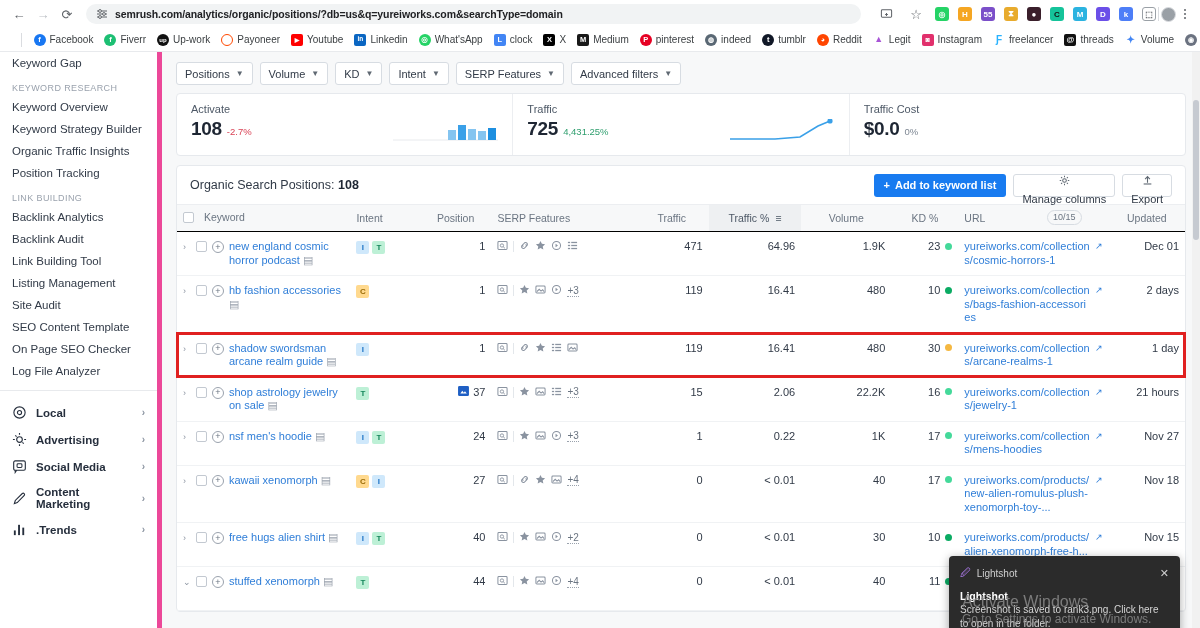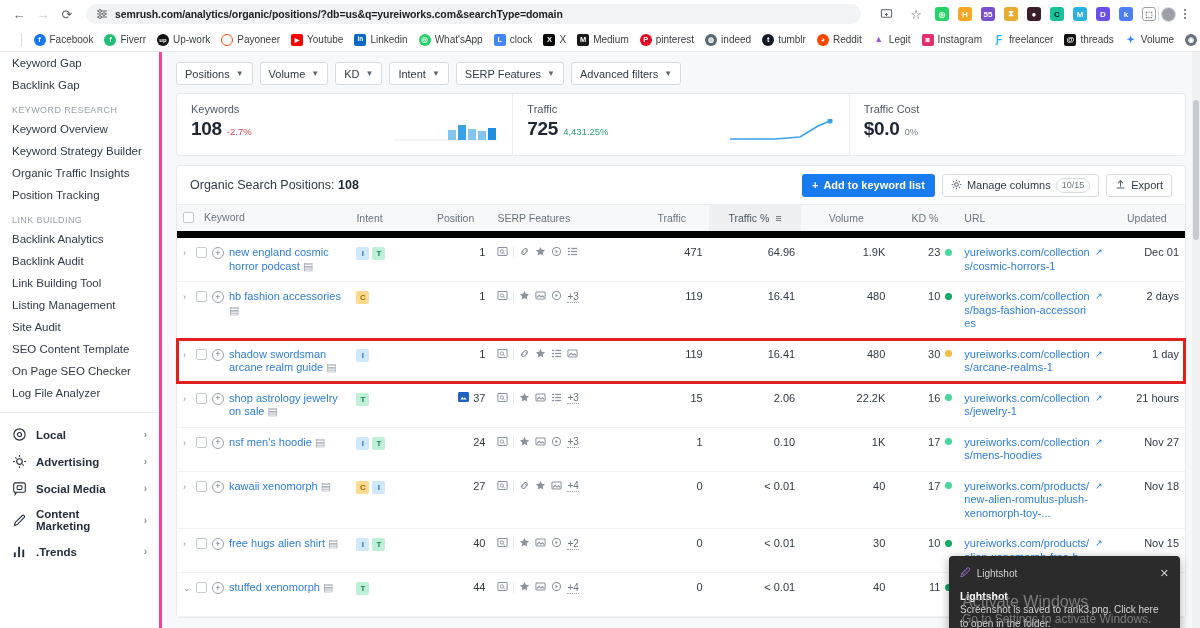--- a/index.html
+++ b/index.html
@@ -66,21 +66,21 @@
   .bm-apps { width:16px; height:16px; display:grid; grid-template-columns:repeat(2,1fr);
              grid-gap:1.5px; padding:2px; }
   .bm-apps i { background:#5f6368; border-radius:1px; display:block; }
   .bm-sep { width:1px; height:14px; background:#dadce0; margin:0 6px; flex:0 0 auto; }
 
   
   .app { display:flex; height:576px; width:1200px; background:#f7f8f9; }
 
   
   .sidebar {
-    width:162px; flex:0 0 162px; background:#ffffff; border-right:3px solid #ec4899;
+    width:162px; flex:0 0 162px; background:#ffffff; border-right:5px solid #ec4899;
     overflow:hidden; padding-top:0;
   }
   .sb-item {
     padding:3.5px 12px; font-size:11.5px; color:#313a47; line-height:15px;
     white-space:nowrap;
   }
   .sb-head {
     padding:9px 12px 3px; font-size:9px; color:#9aa2ad;
     letter-spacing:0.4px; text-transform:uppercase; font-weight:400;
   }
@@ -141,30 +141,30 @@
   .panel-title b { color:#1e2633; }
   .panel-actions { margin-left:auto; display:flex; align-items:center; gap:7px; }
   .btn-primary {
     background:#187bf0; color:#fff; border-radius:3px; height:23px;
     display:flex; align-items:center; gap:5px; padding:0 10px;
     font-size:11px; font-weight:bold; white-space:nowrap;
   }
   .btn-ghost {
     border:1px solid #d7dce2; border-radius:3px; height:23px; background:#fff;
     display:flex; align-items:center; gap:5px; padding:0 8px;
-    font-size:11px; color:#313a47; white-space:nowrap;
+    font-size:11px; color:#313a47; white-space:nowrap;flex-direction:column;
   }
   .pill {
     border:1px solid #d7dce2; border-radius:9px; padding:0 5px;
     font-size:9px; color:#6b7582; line-height:13px;
   }
 
   table.rt { width:100%; border-collapse:collapse; table-layout:fixed; }
   table.rt thead th {
-    background:#f7f8f9; border-top:1px solid #eceef1; border-bottom:7px solid #000000;
+    background:#f7f8f9; border-top:1px solid #eceef1; border-bottom:1px solid #000000;
     font-size:10.5px; font-weight:400; color:#6b7582; padding:6px 6px; height:26px;
     text-align:left; vertical-align:middle; white-space:nowrap;
   }
   table.rt thead th.sorted { background:#eef0f2; color:#4d5866; }
   table.rt thead th.num { text-align:center; }
   table.rt tbody td {
     border-bottom:1px solid #f0f2f4; padding:8px 6px; font-size:11px;
     color:#313a47; vertical-align:top;
   }
   table.rt tbody td.num { text-align:right; font-variant-numeric:tabular-nums; }
@@ -373,21 +373,20 @@
         <span>chatgpt</span>
       </a>
 
   </div>
 </div>
 
 <div class="app">
 
   <nav class="sidebar">
     <div class="sb-item">Keyword Gap</div>
-    <div class="sb-item">Backlink Gap</div>
 
     <div class="sb-head">KEYWORD RESEARCH</div>
     <div class="sb-item">Keyword Overview</div>
     <div class="sb-item">Keyword Strategy Builder</div>
     <div class="sb-item">Organic Traffic Insights</div>
     <div class="sb-item">Position Tracking</div>
 
     <div class="sb-head">LINK BUILDING</div>
     <div class="sb-item">Backlink Analytics</div>
     <div class="sb-item">Backlink Audit</div>
@@ -479,21 +478,21 @@
         <span class="caret">▼</span>
       </div>
       <div class="fbtn">
         <span>Advanced filters</span>
         <span class="caret">▼</span>
       </div>
     </div>
 
     <div class="metrics">
       <div class="metric">
-        <div class="m-label">Keywords</div>
+        <div class="m-label">Activate</div>
         <div class="m-row">
           <span class="m-val">108</span>
           <span class="m-delta neg">-2.7%</span>
         </div>
         <span class="spark">
           <svg width="105" height="20" viewBox="0 0 105 20">
             <line x1="0" y1="19" x2="105" y2="19" stroke="#e8eaed" stroke-width="1"></line>
             <rect x="55" y="9" width="8" height="10" fill="#84c4f0"></rect>
             <rect x="65" y="4" width="8" height="15" fill="#3aa0e8"></rect>
             <rect x="75" y="8" width="8" height="11" fill="#84c4f0"></rect>
@@ -860,21 +859,21 @@
                       <path d="M2 8.4l2.6-2.6 2 2 1.8-1.6L10 8.4" fill="none" stroke="#8a93a0" stroke-width="1.1"></path>
                     </svg></span>
                   <span><svg width="11" height="11" viewBox="0 0 12 12">
                       <circle cx="6" cy="6" r="4.4" fill="none" stroke="#8a93a0" stroke-width="1.1"></circle>
                       <path d="M5 4l2.6 2L5 8z" fill="#8a93a0"></path>
                     </svg></span>
                   <span class="plus-n">+3</span>
       </div>
     </td>
     <td class="num">1</td>
-    <td class="num">0.10</td>
+    <td class="num">0.22</td>
     <td class="num">1K</td>
     <td class="num">
       <span class="kd-wrap">
                   <span>17</span>
       <span class="dot" style="background:#44d99a"></span>
                 </span>
     </td>
     <td>
       <div class="url-cell">
         <span class="url-link">yureiworks.com/collections/mens-hoodies</span>

